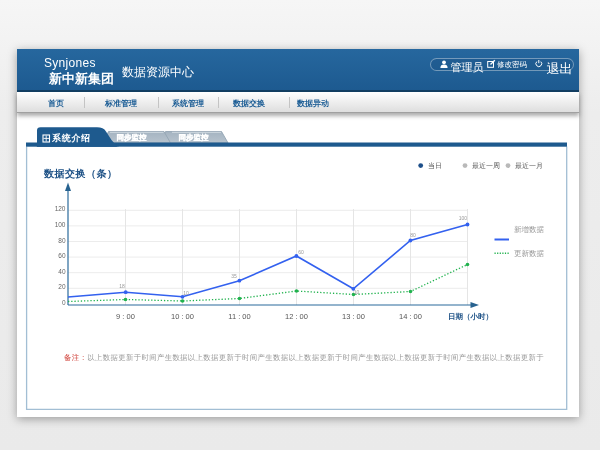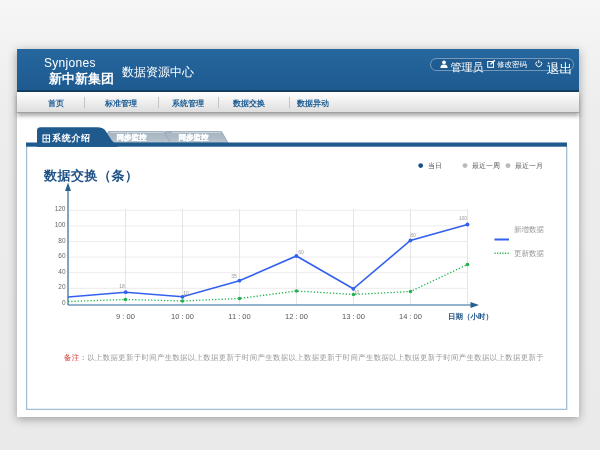--- a/index.html
+++ b/index.html
@@ -13,21 +13,21 @@
   .logo2 { left:49px; top:70px; font-size:13px; color:#fff; font-weight:bold; }
   .title { left:122px; top:64px; font-size:12px; color:#fff; }
   .pill { left:430px; top:58px; width:144px; height:12.5px; border:1px solid rgba(255,255,255,0.38);
     border-radius:7px; background:rgba(10,40,80,0.10); }
   .nav { left:17px; top:92px; width:562px; height:21px;
     background:linear-gradient(#ffffff,#dedede); border-bottom:1px solid #a0a0a0;
     box-shadow:0 3px 4px rgba(50,50,50,0.4); }
   .navitem { top:98px; font-size:8px; font-weight:bold; color:#1c5d95; transform:translateX(-50%); white-space:nowrap; }
   .navsep { top:97px; width:1px; height:11px; background:#c4c4c4; }
   .leg-txt { font-size:7px; color:#555; top:161.2px; }
-  .ylab { left:44px; top:167.2px; font-size:13px; font-weight:bold; color:#1d5186; letter-spacing:0.5px; }
+  .ylab { left:44px; top:167.2px; font-size:10px; font-weight:bold; color:#1d5186; letter-spacing:0.5px; }
   .note { left:64px; top:353px; font-size:7.4px; letter-spacing:0.35px; color:#999; white-space:nowrap;text-align:right; }
   .note b { color:#cf3a32; font-weight:normal; }
   .lg { font-size:7.5px; color:#999; }
 </style>
 </head>
 <body>
   <div class="abs card"></div>
   <div class="abs header"></div>
   <div class="abs logo1">Synjones</div>
   <div class="abs logo2">新中新集团</div>

